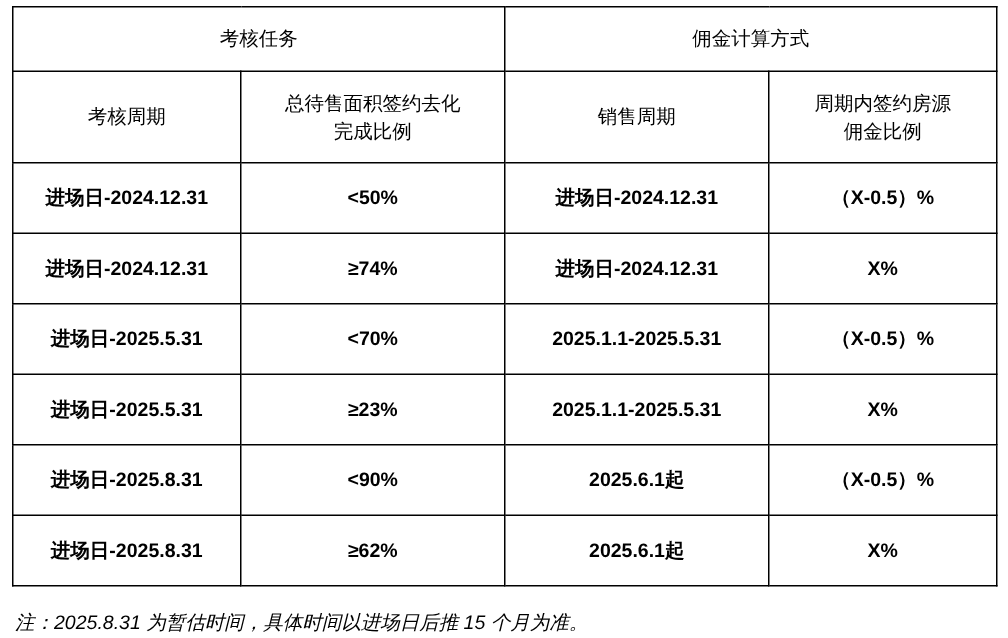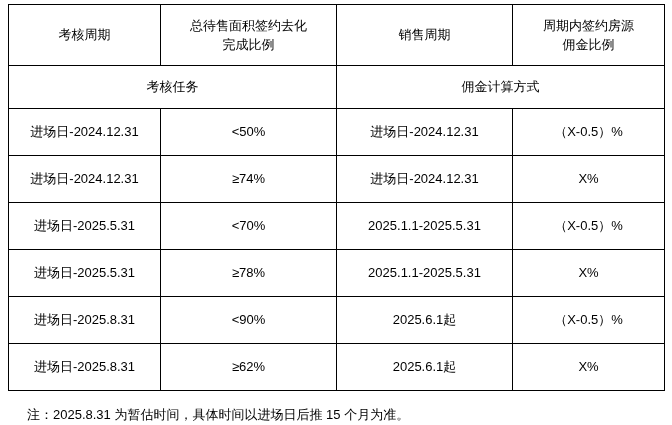--- a/index.html
+++ b/index.html
@@ -39,69 +39,71 @@
     height: 34px;
     font-size: 13.5px;
   }
   td.hdr-sub {
     height: 52px;
     font-size: 13.5px;
   }
   td.body-cell {
     height: 38px;
     font-size: 13px;
+    font-weight: bold;
   }
   .col1 { width: 152px; }
   .col2 { width: 176px; }
   .col3 { width: 176px; }
   .col4 { width: 152px; }
 
   .note {
-    margin: 14px 10px 0 27px;
+    margin: 14px 10px 0 10px;
     font-size: 13px;
     line-height: 1.6;
     text-align: left;
     font-family: "Liberation Sans", sans-serif;
+    font-style: italic;
   }
   .twoline {
     display: block;
   }
 </style>
 </head>
 <body>
 
 <div class="sheet">
 
   <table class="grid">
     <colgroup>
       <col class="col1">
       <col class="col2">
       <col class="col3">
       <col class="col4">
     </colgroup>
     <tbody>
       <tr>
+        <td class="hdr-group" colspan="2">考核任务</td>
+        <td class="hdr-group" colspan="2">佣金计算方式</td>
+      </tr>
+      <tr>
         <td class="hdr-sub">
           <span class="twoline">考核周期</span>
         </td>
         <td class="hdr-sub">
           <span class="twoline">总待售面积签约去化</span>
           <span class="twoline">完成比例</span>
         </td>
         <td class="hdr-sub">
           <span class="twoline">销售周期</span>
         </td>
         <td class="hdr-sub">
           <span class="twoline">周期内签约房源</span>
           <span class="twoline">佣金比例</span>
         </td>
-      </tr>
-      <tr>
-        <td class="hdr-group" colspan="2">考核任务</td>
-        <td class="hdr-group" colspan="2">佣金计算方式</td>
       </tr>
 
       <tr>
         <td class="body-cell">进场日-2024.12.31</td>
         <td class="body-cell">&lt;50%</td>
         <td class="body-cell">进场日-2024.12.31</td>
         <td class="body-cell">（X-0.5）%</td>
       </tr>
       <tr>
         <td class="body-cell">进场日-2024.12.31</td>
@@ -110,21 +112,21 @@
         <td class="body-cell">X%</td>
       </tr>
       <tr>
         <td class="body-cell">进场日-2025.5.31</td>
         <td class="body-cell">&lt;70%</td>
         <td class="body-cell">2025.1.1-2025.5.31</td>
         <td class="body-cell">（X-0.5）%</td>
       </tr>
       <tr>
         <td class="body-cell">进场日-2025.5.31</td>
-        <td class="body-cell">≥78%</td>
+        <td class="body-cell">≥23%</td>
         <td class="body-cell">2025.1.1-2025.5.31</td>
         <td class="body-cell">X%</td>
       </tr>
       <tr>
         <td class="body-cell">进场日-2025.8.31</td>
         <td class="body-cell">&lt;90%</td>
         <td class="body-cell">2025.6.1起</td>
         <td class="body-cell">（X-0.5）%</td>
       </tr>
       <tr>

